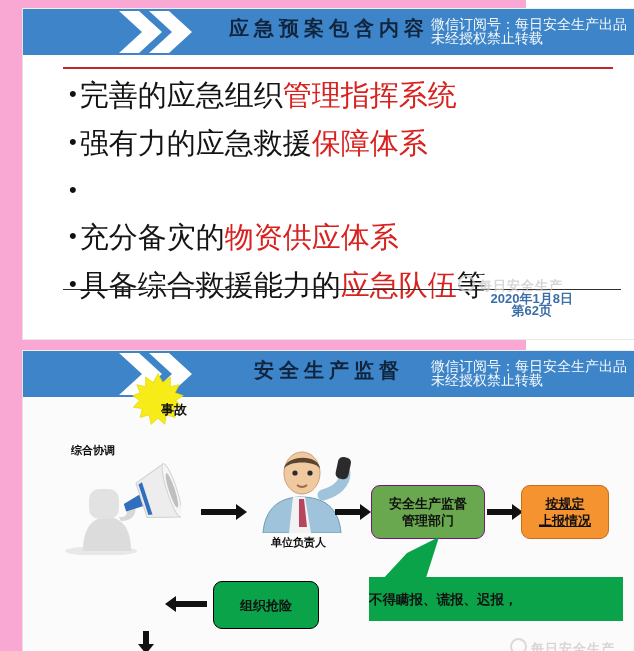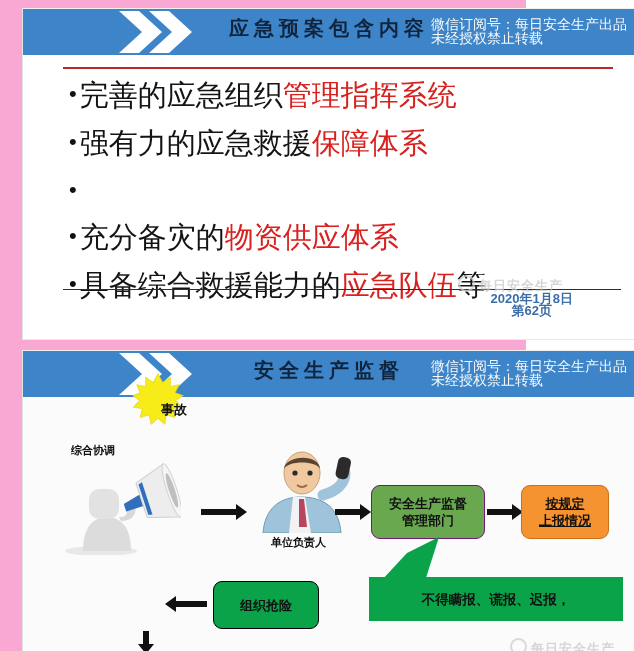--- a/index.html
+++ b/index.html
@@ -64,21 +64,21 @@
   .arrow-dn:after{content:"";position:absolute;left:-5px;bottom:-9px;
                border-top:10px solid #111;border-left:8px solid transparent;
                border-right:8px solid transparent;}
   .arrow-lt{position:absolute;background:#111;height:6px;}
   .arrow-lt:after{content:"";position:absolute;left:-10px;top:-5px;
                border-right:11px solid #111;border-top:8px solid transparent;
                border-bottom:8px solid transparent;}
 
   .callout{position:absolute;background:#0aa34a;color:#111;font-weight:bold;
            font-size:13.5px;line-height:19px;text-align:center;
-           display:flex;align-items:center;justify-content:center;}
+           display:flex;align-items:center;justify-content:flex-start;}
 
   
   .person{position:absolute;}
 </style>
 </head>
 <body>
 
 <div class="page">
 
   <div class="slide slide-1">

